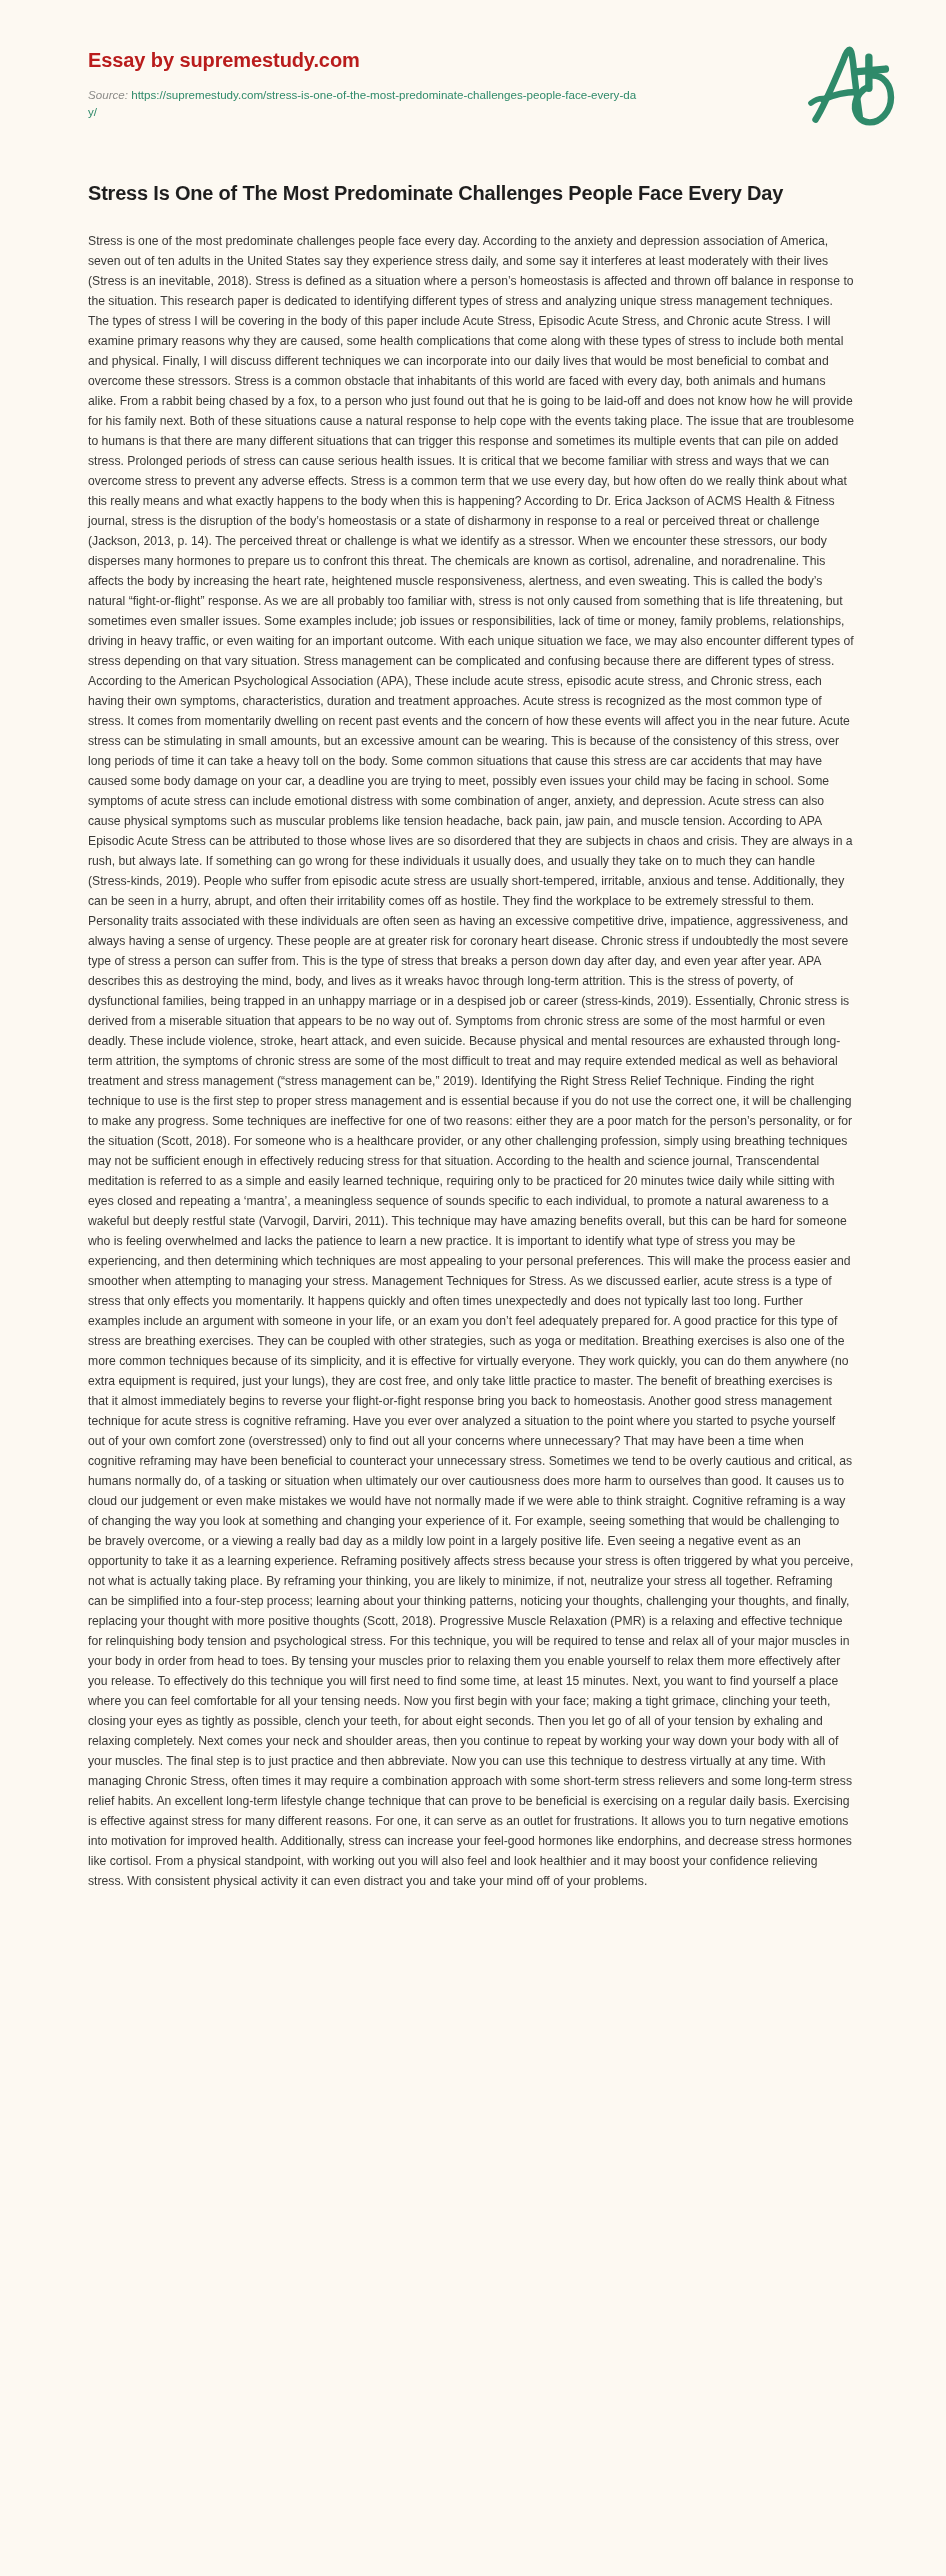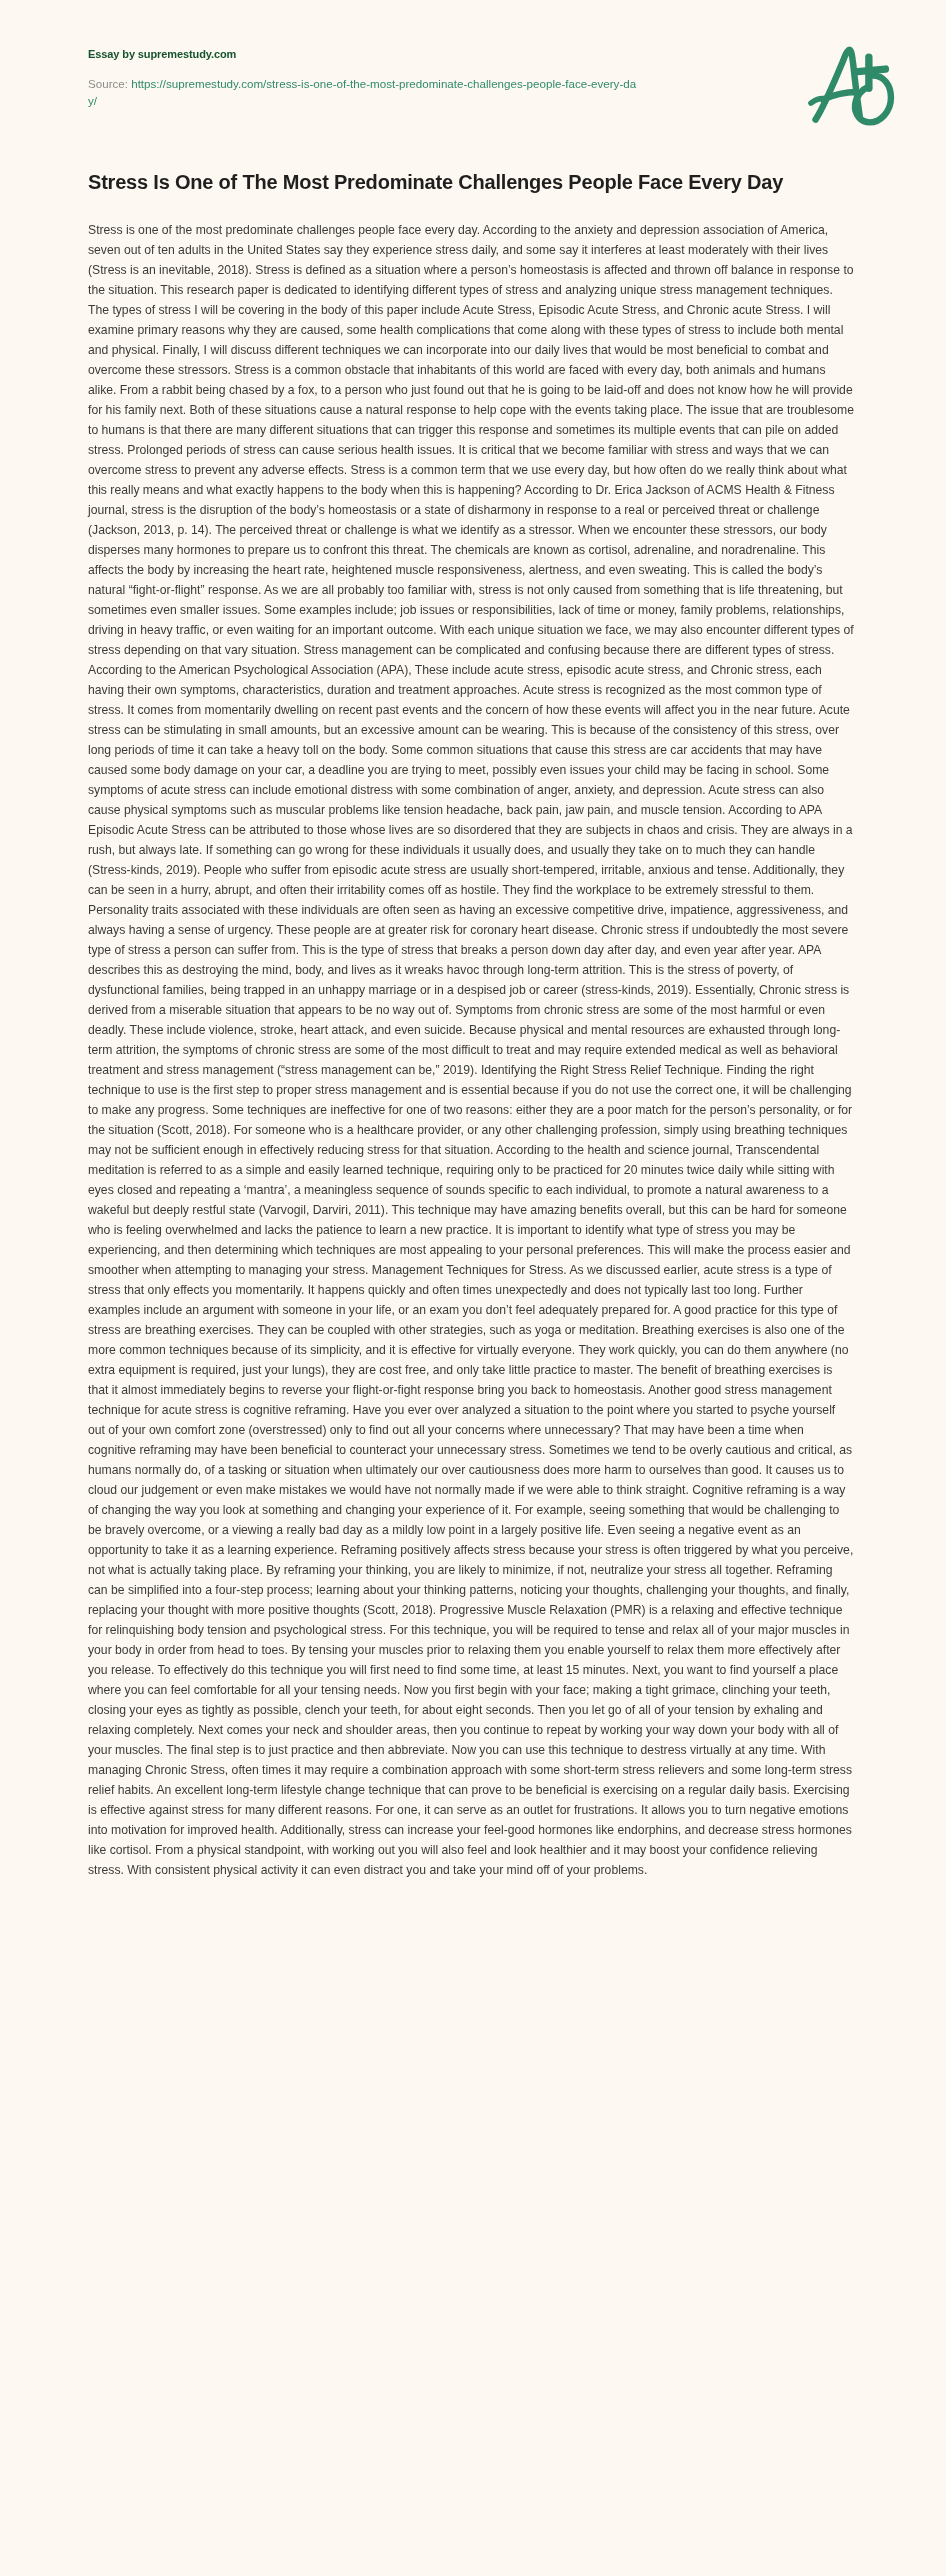--- a/index.html
+++ b/index.html
@@ -20,37 +20,38 @@
     min-height: 2576px;
     background: #fdf9f2;
     position: relative;
     box-sizing: border-box;
   }
   .header {
     padding: 48px 55px 0 88px;
     position: relative;
   }
   .brand {
-    font-size: 11px;
+    font-size: 20px;
     font-weight: bold;
-    color: #14532d;
+    color: #b91c1c;
     letter-spacing: -0.1px;
     line-height: 1.2;
     margin: 0;
   }
   .source-line {
     margin-top: 15px;
     font-size: 11.6px;
     line-height: 16.6px;
     color: #8b8b88;
     max-width: 555px;
     word-break: break-all;
   }
   .source-label {
     color: #8b8b88;
+    font-style: italic;
   }
   .source-url {
     color: #2f8a6a;
   }
   .logo {
     position: absolute;
     top: 35px;
     right: 39px;
     width: 104px;
     height: 92px;

